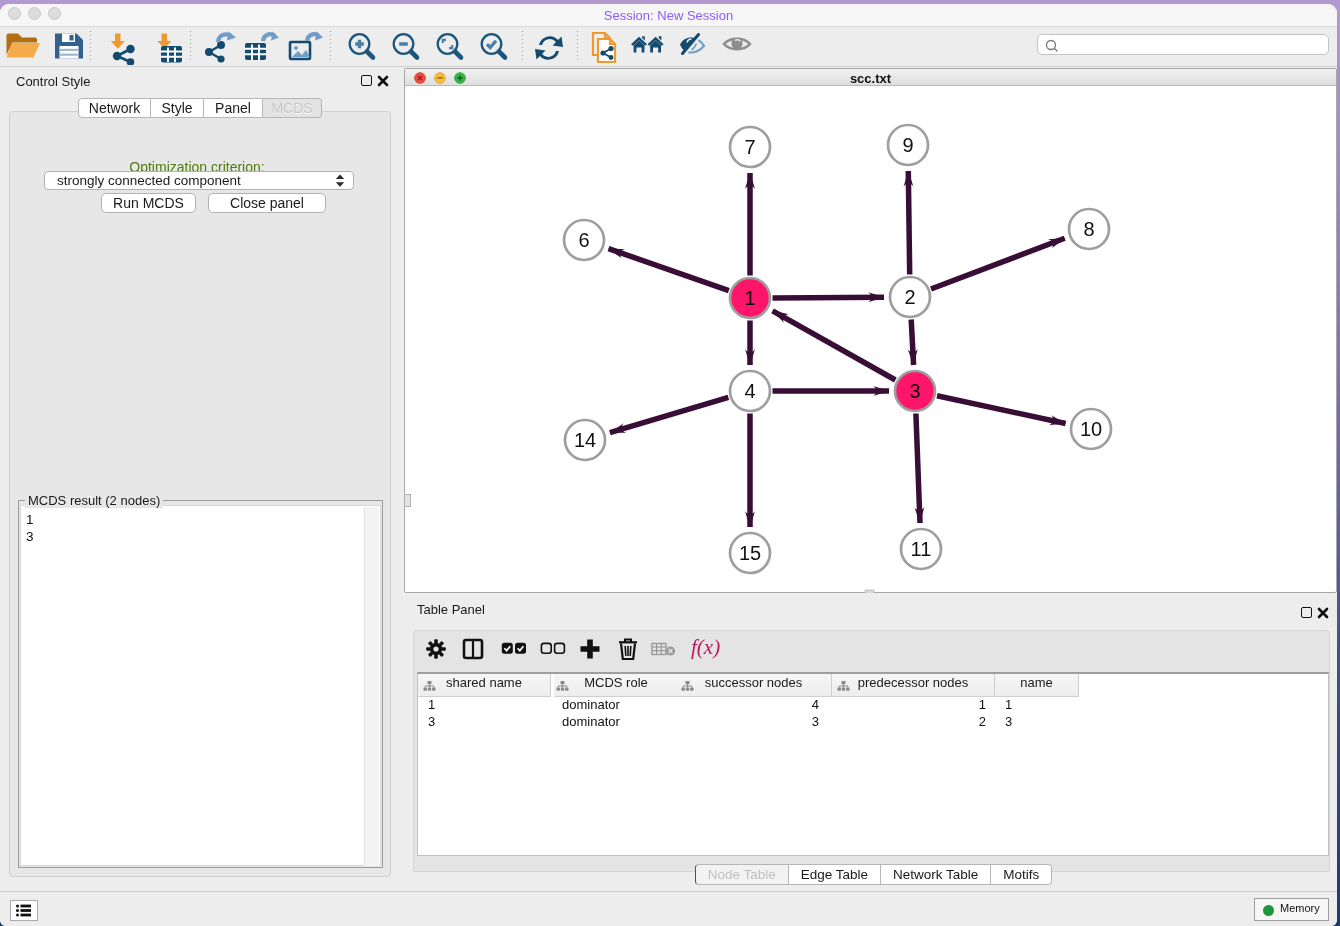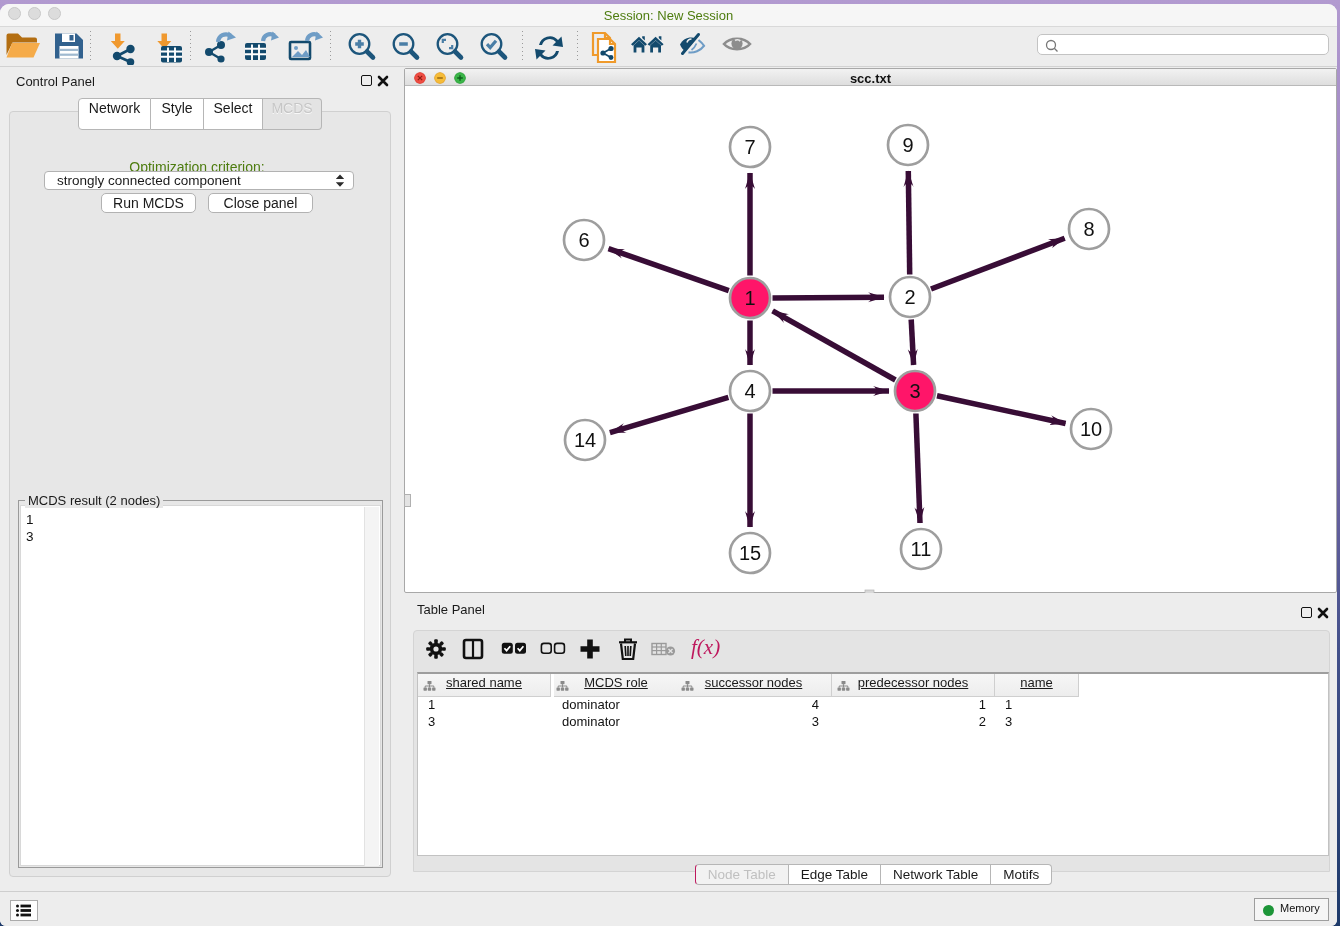--- a/index.html
+++ b/index.html
@@ -8,51 +8,51 @@
   background:linear-gradient(180deg,#b29ad0 0%,#a189c4 18%,#7b6aab 45%,#44518b 70%,#1d3a6a 100%); }
 #window { position:absolute; left:0; top:4px; width:1337px; height:922px;
   background:#ededed; border-radius:9px 9px 6px 6px; overflow:hidden; }
 
 #titlebar { position:absolute; left:0; top:0; width:100%; height:23px;
   background:#f6f6f6; border-bottom:1px solid #d9d9d9; }
 .tl-circle { position:absolute; top:3px; width:13px; height:13px; border-radius:50%;
   background:#dcdcdc; border:1px solid #c8c8c8; }
 #titlebar .t1{left:8px;} #titlebar .t2{left:28px;} #titlebar .t3{left:48px;}
 #titletext { position:absolute; left:0; right:0; top:4px; text-align:center;
-  font-size:13px; color:#4d7c0f; }
+  font-size:13px; color:#8b5cf6; }
 
 #toolbar { position:absolute; left:0; top:24px; width:100%; height:39px;
   background:#ededed; border-bottom:1px solid #d2d2d2; }
 .tbsep { position:absolute; top:3px; height:32px; width:1px;
   background-image:repeating-linear-gradient(180deg,#9a9a9a 0 1.5px,transparent 1.5px 4px); }
 .tbicon { position:absolute; top:3px; }
 #searchbox { position:absolute; left:1037px; top:6px; width:292px; height:21px;
   background:#fff; border:1px solid #c3c3c3; border-radius:5px; }
 
 #main { position:absolute; left:0; top:64px; width:100%; height:823px; background:#ededed; }
 
 #cpanel { position:absolute; left:0; top:0; width:394px; height:823px; }
 #cpanel-title { position:absolute; left:16px; top:6px; font-size:13px; color:#1a1a1a; }
 .float-ic { position:absolute; top:7px; width:11px; height:11px; border:1.6px solid #111; border-radius:2px; background:transparent; }
 #cpanel-content { position:absolute; left:9px; top:43px; width:382px; height:766px;
   background:#e7e7e7; border:1px solid #d0d0d0; border-radius:4px; }
-.cptabs { position:absolute; top:30px; height:32px; display:flex; }
+.cptabs { position:absolute; top:30px; height:20px; display:flex; }
 .cptab { border:1px solid #b6b6b6; border-left:none; background:#fff; font-size:14px;
   color:#1a1a1a; text-align:center; line-height:18px; }
 .cptab.first { border-left:1px solid #b6b6b6; border-radius:4px 0 0 4px; }
 .cptab.last { border-radius:0 4px 4px 0; }
 .cptab.sel { background:#e3e3e3; color:#c6c6c6; text-shadow:0 1px 0 #f8f8f8; }
 #optlabel { position:absolute; left:0; width:394px; top:70px; text-align:center; font-size:14px; color:#4d7c0f;margin-top:21px; }
 #combo { position:absolute; left:44px; top:103px; width:310px; height:19px; background:#fff;
   border:1px solid #b2b2b2; border-radius:4px; font-size:13.5px; color:#1a1a1a; line-height:17px; padding-left:12px; }
 #combo svg { position:absolute; right:5px; top:0px; }
 .cbtn { position:absolute; top:125px; height:20px; background:#fff; border:1px solid #b2b2b2;
   border-radius:5px; font-size:14px; color:#1a1a1a; text-align:center; line-height:18px;margin-left:6px; }
 #runbtn { left:95px; width:95px; }
-#closebtn { left:202px; width:105px; }
+#closebtn { left:202px; width:118px; }
 #mcds-box { position:absolute; left:18px; top:432px; width:365px; height:368px; border:1px solid #9a9a9a; }
 #mcds-legend { position:absolute; left:6px; top:-8px; background:#e7e7e7; padding:0 3px; font-size:13px; color:#1a1a1a; }
 #mcds-white { position:absolute; left:1px; top:4px; width:361px; height:361px; background:#fff; border:1px solid #d8d8d8; }
 #mcds-text { position:absolute; left:5px; top:6px; font-size:13.5px; color:#111; line-height:16.5px; }
 #mcds-scroll { position:absolute; right:1px; top:1px; width:15px; height:359px; background:#f4f4f4; border-left:1px solid #e2e2e2; }
 
 #netwin { position:absolute; left:404px; top:0px; width:933px; height:525px;
   background:#fff; border:1px solid #a8a8a8; border-radius:2px; }
 #nettitle { position:absolute; left:0; top:0; width:100%; height:17px;
   background:linear-gradient(180deg,#f2f2f2,#dedede); border-bottom:1px solid #b9b9b9; }
@@ -60,21 +60,21 @@
 .tl2 { position:absolute; top:2.5px; width:12px; height:12px; border-radius:50%; }
 #graphsvg { position:absolute; left:0px; top:18px; }
 
 #tpanel { position:absolute; left:394px; top:529px; width:943px; height:294px; }
 #tpanel-title { position:absolute; left:23px; top:5px; font-size:13px; color:#1a1a1a; }
 #tpanel-inner { position:absolute; left:19px; top:33px; width:917px; height:242px;
   background:#e4e4e4; border:1px solid #d4d4d4; border-radius:4px 4px 0 0; }
 #tbl-toolbar { position:absolute; left:0; top:0; width:100%; height:42px; }
 #tbl-area { position:absolute; left:3px; top:41px; width:912px; height:184px; background:#fff; border:1px solid #c2c2c2; border-top:2px solid #9e9e9e; }
 .thdr { position:absolute; top:0; height:23px; background:linear-gradient(180deg,#f6f6f6,#ededed);
-  border-right:1px solid #cfcfcf; border-bottom:1px solid #cfcfcf; font-size:13px; color:#1a1a1a; text-align:center; line-height:17px;text-decoration:underline; }
+  border-right:1px solid #cfcfcf; border-bottom:1px solid #cfcfcf; font-size:13px; color:#1a1a1a; text-align:center; line-height:17px; }
 .hic { position:absolute; top:6px; }
 .trow { position:absolute; height:17px; font-size:13px; color:#111; }
 .tabs-bottom { position:absolute; top:267px; left:8px; width:943px; text-align:center; }
 .btab { display:inline-block; border:1px solid #b6b6b6; border-left:none; background:#fff;
   font-size:13.5px; color:#1a1a1a; height:21px; line-height:19px; padding:0 12px; }
 .btab.first { border-left:1px solid #be185d; border-radius:4px 0 0 4px; }
 .btab.last { border-radius:0 4px 4px 0; }
 .btab.sel { color:#c0c0c0; background:#f2f2f2; }
 
 #statusbar { position:absolute; left:0; top:887px; width:100%; height:35px;
@@ -231,30 +231,30 @@
     </svg>
     <div id="searchbox">
           <svg width="18" height="18" style="position:absolute;left:5px;top:2px" viewBox="0 0 18 18">
             <circle cx="8" cy="8" r="4.5" fill="none" stroke="#777" stroke-width="1.3"></circle>
             <line x1="11.3" y1="11.3" x2="14.5" y2="14.5" stroke="#777" stroke-width="1.3"></line>
           </svg>
         </div>
   </div>
   <div id="main">
     <div id="cpanel">
-      <div id="cpanel-title">Control Panel</div>
+      <div id="cpanel-title">Control Style</div>
       <div class="float-ic" style="left:361px;"></div>
       <svg style="position:absolute;left:377px;top:7px" width="12" height="12" viewBox="0 0 12 12">
             <path d="M2,2 L10,10 M10,2 L2,10" stroke="#111" stroke-width="2.6" stroke-linecap="round"></path>
           </svg>
       <div id="cpanel-content"></div>
       <div class="cptabs" style="left:78px;">
         <div class="cptab first" style="width:73px;">Network</div>
         <div class="cptab" style="width:53px;">Style</div>
-        <div class="cptab" style="width:59px;">Select</div>
+        <div class="cptab" style="width:59px;">Panel</div>
         <div class="cptab last sel" style="width:59px;">MCDS</div>
       </div>
       <div id="optlabel">Optimization criterion:</div>
       <div id="combo">strongly connected component
         <svg width="16" height="17" viewBox="0 0 16 17">
               <path d="M3.8,7 L8,2.4 L12.2,7 Z M3.8,10.2 L8,14.8 L12.2,10.2 Z" fill="#2b2b2b"></path>
             </svg>
       </div>
       <div class="cbtn" id="runbtn">Run MCDS</div>
       <div class="cbtn" id="closebtn">Close panel</div>

